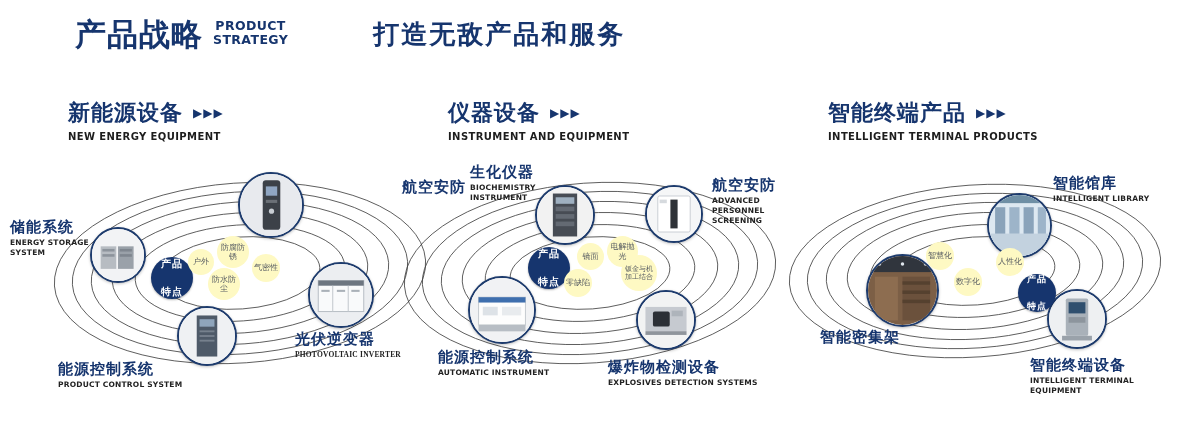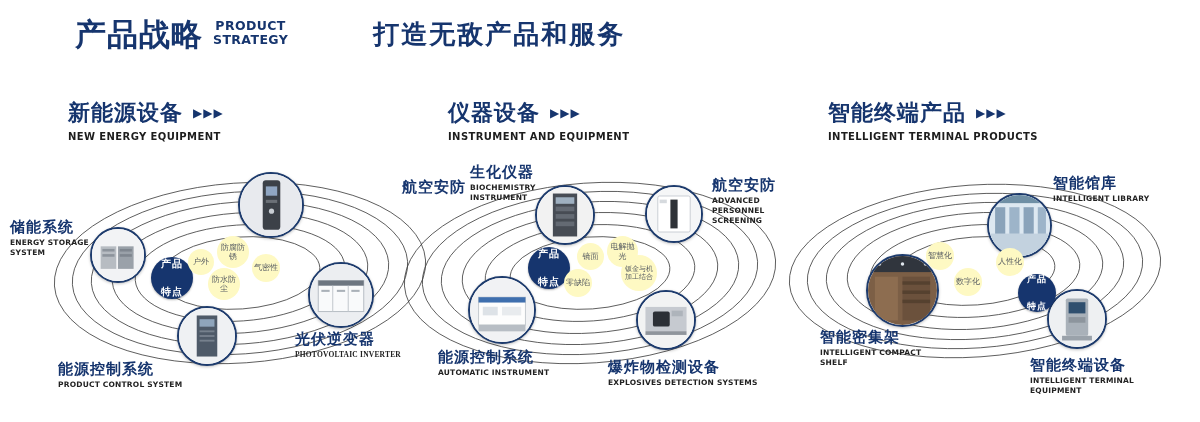--- a/index.html
+++ b/index.html
@@ -261,21 +261,20 @@
       <rect x="6" y="12" width="10" height="26" fill="#8aa3ba"></rect>
       <rect x="20" y="12" width="10" height="26" fill="#9db4c9"></rect>
       <rect x="34" y="12" width="10" height="26" fill="#8aa3ba"></rect>
       <rect x="48" y="12" width="8" height="26" fill="#9db4c9"></rect>
       <rect x="0" y="0" width="60" height="8" fill="#6f8fa5"></rect>
     </svg>
   </div>
 
   <div class="p-label" style="left:820px; top:328px; width:120px;">
     <div class="cn">智能密集架</div>
-    <div class="en">INTELLIGENT COMPACT SHELF</div>
   </div>
   <div class="p-circle" style="left:866px; top:254px; width:73px; height:73px;">
     <svg viewBox="0 0 60 60">
       <rect width="60" height="60" fill="#7c5f46"></rect>
       <rect x="0" y="0" width="60" height="14" fill="#30353d"></rect>
       <circle cx="10" cy="7" r="1.5" fill="#dfe6ee"></circle>
       <circle cx="30" cy="7" r="1.5" fill="#dfe6ee"></circle>
       <circle cx="50" cy="7" r="1.5" fill="#dfe6ee"></circle>
       <rect x="6" y="18" width="20" height="38" fill="#8d6d50"></rect>
       <rect x="30" y="18" width="24" height="38" fill="#6b513c"></rect>

